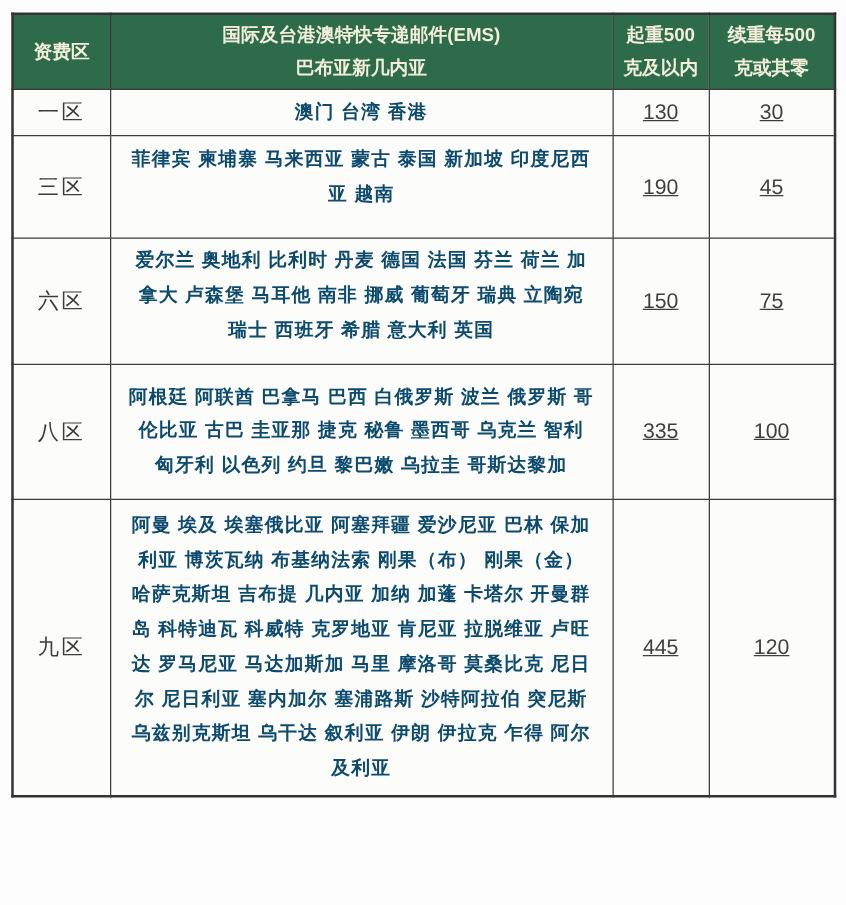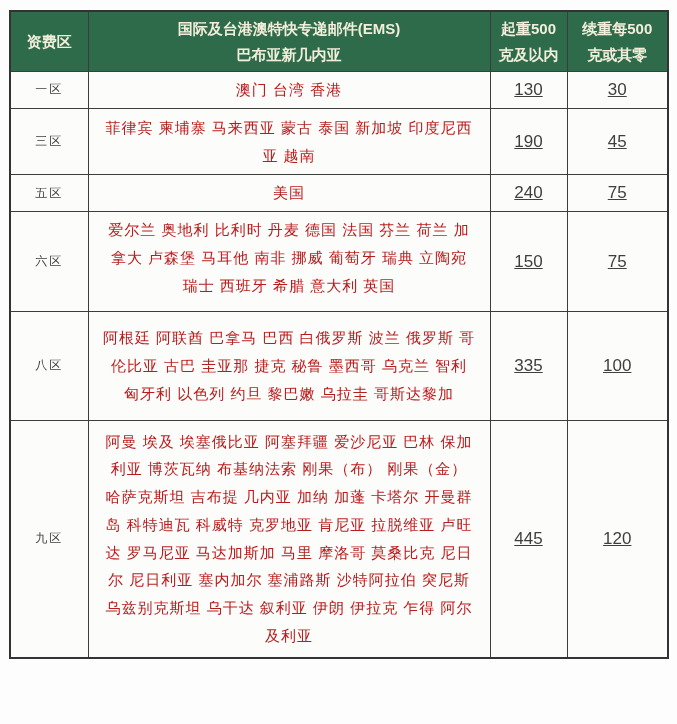--- a/index.html
+++ b/index.html
@@ -41,39 +41,40 @@
     font-weight: bold;
     font-size: 15px;
     line-height: 1.7;
     padding: 4px 2px;
     height: 54px;
   }
   thead th .hline { display: block; }
 
   td.zone {
     color: #3d3d3d;
-    font-size: 12px;
+    font-size: 17px;
     letter-spacing: 2px;
     padding: 3px 2px;
   }
   td.countries {
-    color: #b91c1c;
+    color: #0c4a6e;
     font-size: 15px;
     line-height: 1.85;
     letter-spacing: 1px;
     padding: 4px 14px;
+    font-weight: bold;
   }
   td.num {
     color: #3f3f3f;
     font-size: 17px;
     padding: 3px 2px;
     text-decoration: underline;
   }
   tr.r-single  td { height: 28px; }
-  tr.r-two     td.countries { padding-top: 5px; padding-bottom: 5px; }
+  tr.r-two     td.countries { padding-top: 5px; padding-bottom: 21px; }
   tr.r-three   td.countries { padding-bottom: 12px; }
   tr.r-four    td.countries { padding-top: 12px; padding-bottom: 12px; }
   tr.r-eight   td.countries { padding-top: 7px; padding-bottom: 7px; }
 </style>
 </head>
 <body>
 
 <div class="page">
   <table class="rates">
     <colgroup>
@@ -107,26 +108,20 @@
         <td class="countries">澳门 台湾 香港</td>
         <td class="num">130</td>
         <td class="num">30</td>
       </tr>
       <tr class="r-two">
         <td class="zone">三区</td>
         <td class="countries">菲律宾 柬埔寨 马来西亚 蒙古 泰国 新加坡 印度尼西亚 越南</td>
         <td class="num">190</td>
         <td class="num">45</td>
       </tr>
-      <tr class="r-single">
-        <td class="zone">五区</td>
-        <td class="countries">美国</td>
-        <td class="num">240</td>
-        <td class="num">75</td>
-      </tr>
       <tr class="r-three">
         <td class="zone">六区</td>
         <td class="countries">爱尔兰 奥地利 比利时 丹麦 德国 法国 芬兰 荷兰 加拿大 卢森堡 马耳他 南非 挪威 葡萄牙 瑞典 立陶宛 瑞士 西班牙 希腊 意大利 英国</td>
         <td class="num">150</td>
         <td class="num">75</td>
       </tr>
       <tr class="r-four">
         <td class="zone">八区</td>
         <td class="countries">阿根廷 阿联酋 巴拿马 巴西 白俄罗斯 波兰 俄罗斯 哥伦比亚 古巴 圭亚那 捷克 秘鲁 墨西哥 乌克兰 智利 匈牙利 以色列 约旦 黎巴嫩 乌拉圭 哥斯达黎加</td>
         <td class="num">335</td>

